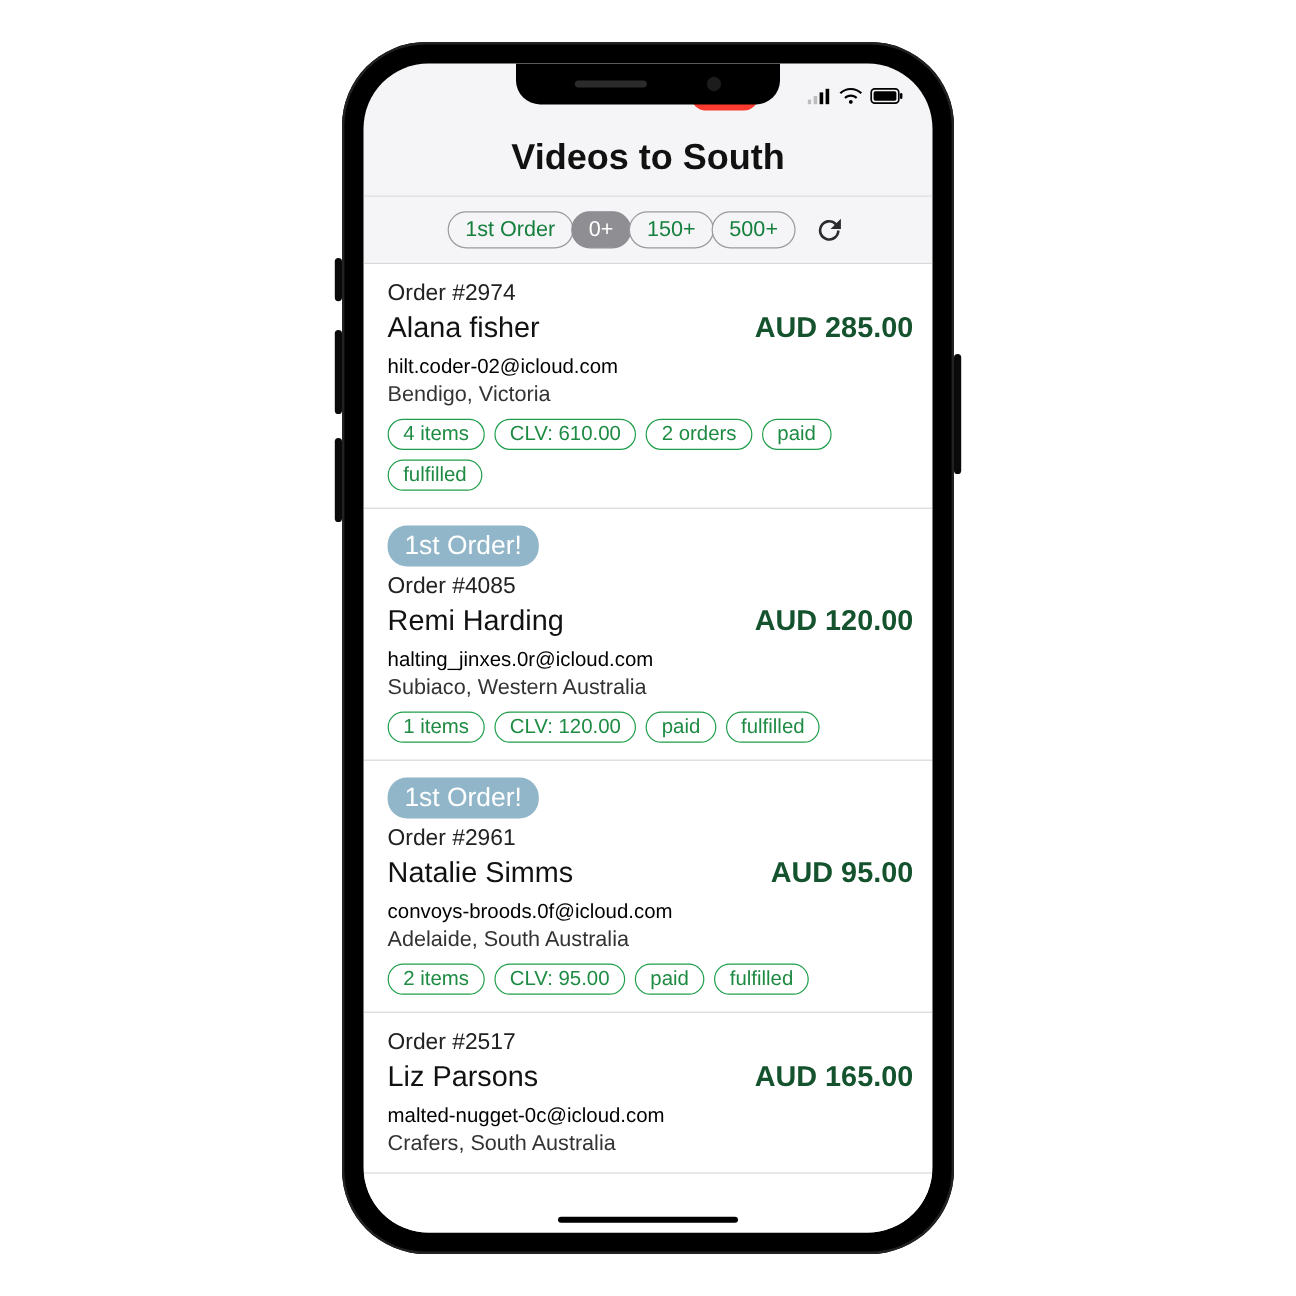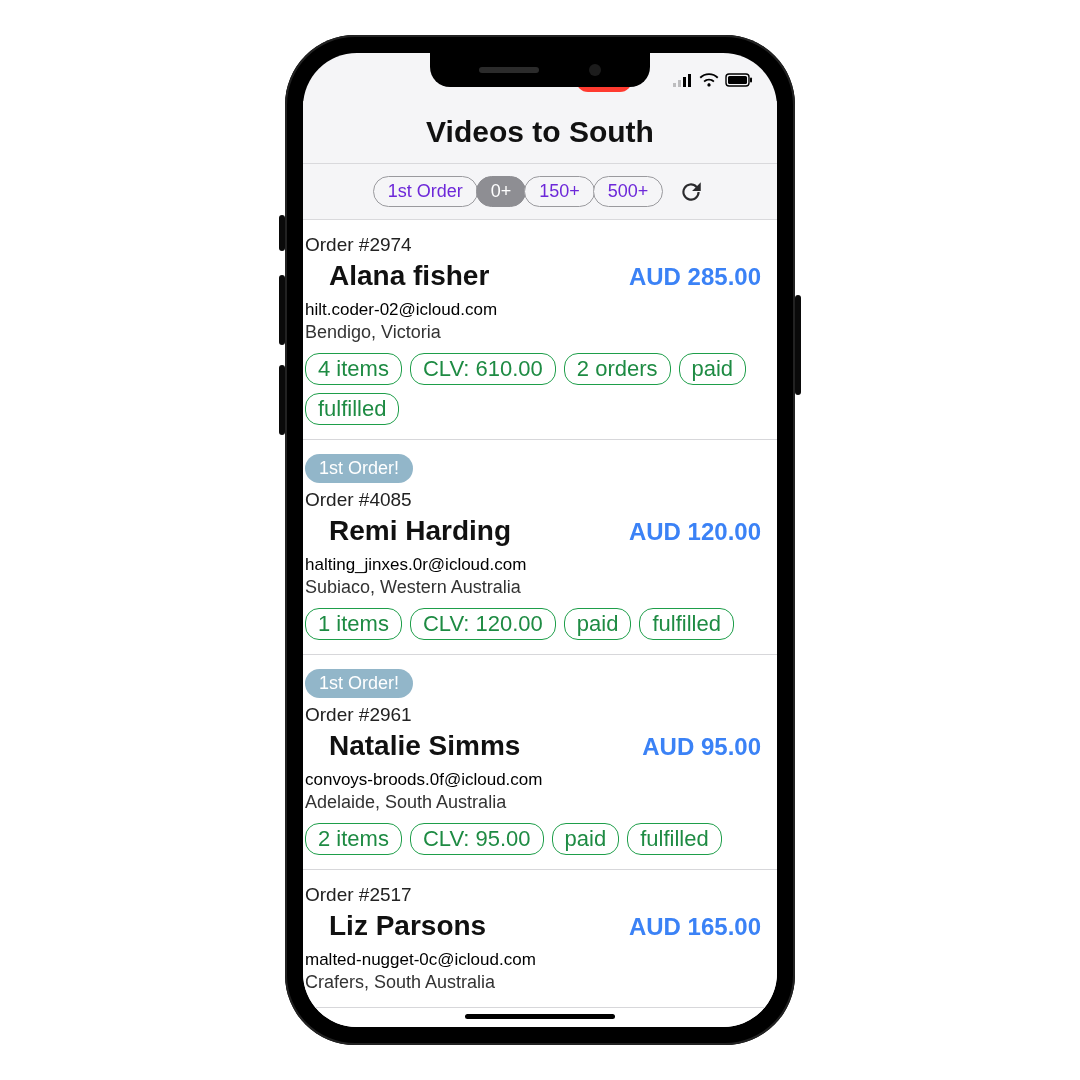--- a/index.html
+++ b/index.html
@@ -56,49 +56,49 @@
     padding: 14px 0 14px; color:#111;
     border-bottom:1px solid #d9d9dc;
     background:#f5f5f7;
   }
   .filterbar{
     display:flex; align-items:center; justify-content:center;
     gap:0; padding:12px 0; border-bottom:1px solid #d9d9dc;
     background:#f5f5f7;
   }
   .chip{
-    border:1.5px solid #9a9a9e; color:#6d28d9;
+    border:1.5px solid #9a9a9e; color:#15803d;
     padding:4px 14px; font-size:18px; font-weight:500;
     border-radius:18px; background:#f5f5f7; margin:0 -1px;
   }
   .chip.sel{ background:#8e8e93; color:#fff; border-color:#8e8e93;}
   .refresh{
     margin-left:14px; width:30px; height:30px; display:flex;
     align-items:center; justify-content:center; color:#2b2b2e;
   }
   .list{ background:#fff; height: calc(100% - 162px); overflow:hidden;}
   .order{
-    padding:14px 16px 14px 2px;
+    padding:14px 16px 14px 20px;
     border-bottom:1.5px solid #d7d7da;
   }
   .first-badge{
     display:inline-block; background:#92b6c9; color:#fff;
-    padding:4px 14px; border-radius:16px; font-size:18px; font-weight:500;
+    padding:4px 14px; border-radius:16px; font-size:22px; font-weight:500;
     margin-bottom:6px;
   }
   .ord-num{ font-size:19px; color:#222; margin-bottom:4px;}
   .row{ display:flex; justify-content:space-between; align-items:baseline;}
-  .name{ font-size:28px; font-weight:700; color:#111;margin-left:24px;}
-  .price{ font-size:24px; font-weight:700; color:#3b82f6;}
+  .name{ font-size:24px; font-weight:400; color:#111;}
+  .price{ font-size:24px; font-weight:700; color:#14532d;}
   .email{ font-size:17px; color:#000000; margin-top:8px;}
   .loc{ font-size:18px; color:#333; margin-top:2px;}
   .tags{ margin-top:10px; display:flex; flex-wrap:wrap; gap:8px;}
   .tag{
     border:1.5px solid #1e9e4a; color:#1e8b43;
-    padding:2px 12px; border-radius:14px; font-size:22px; font-weight:500;
+    padding:2px 12px; border-radius:14px; font-size:17px; font-weight:500;
   }
   svg{ display:block; }
 </style>
 </head>
 <body>
 
 <div class="phone">
   <div class="side-btn sb-left1"></div>
   <div class="side-btn sb-left2"></div>
   <div class="side-btn sb-left3"></div>

